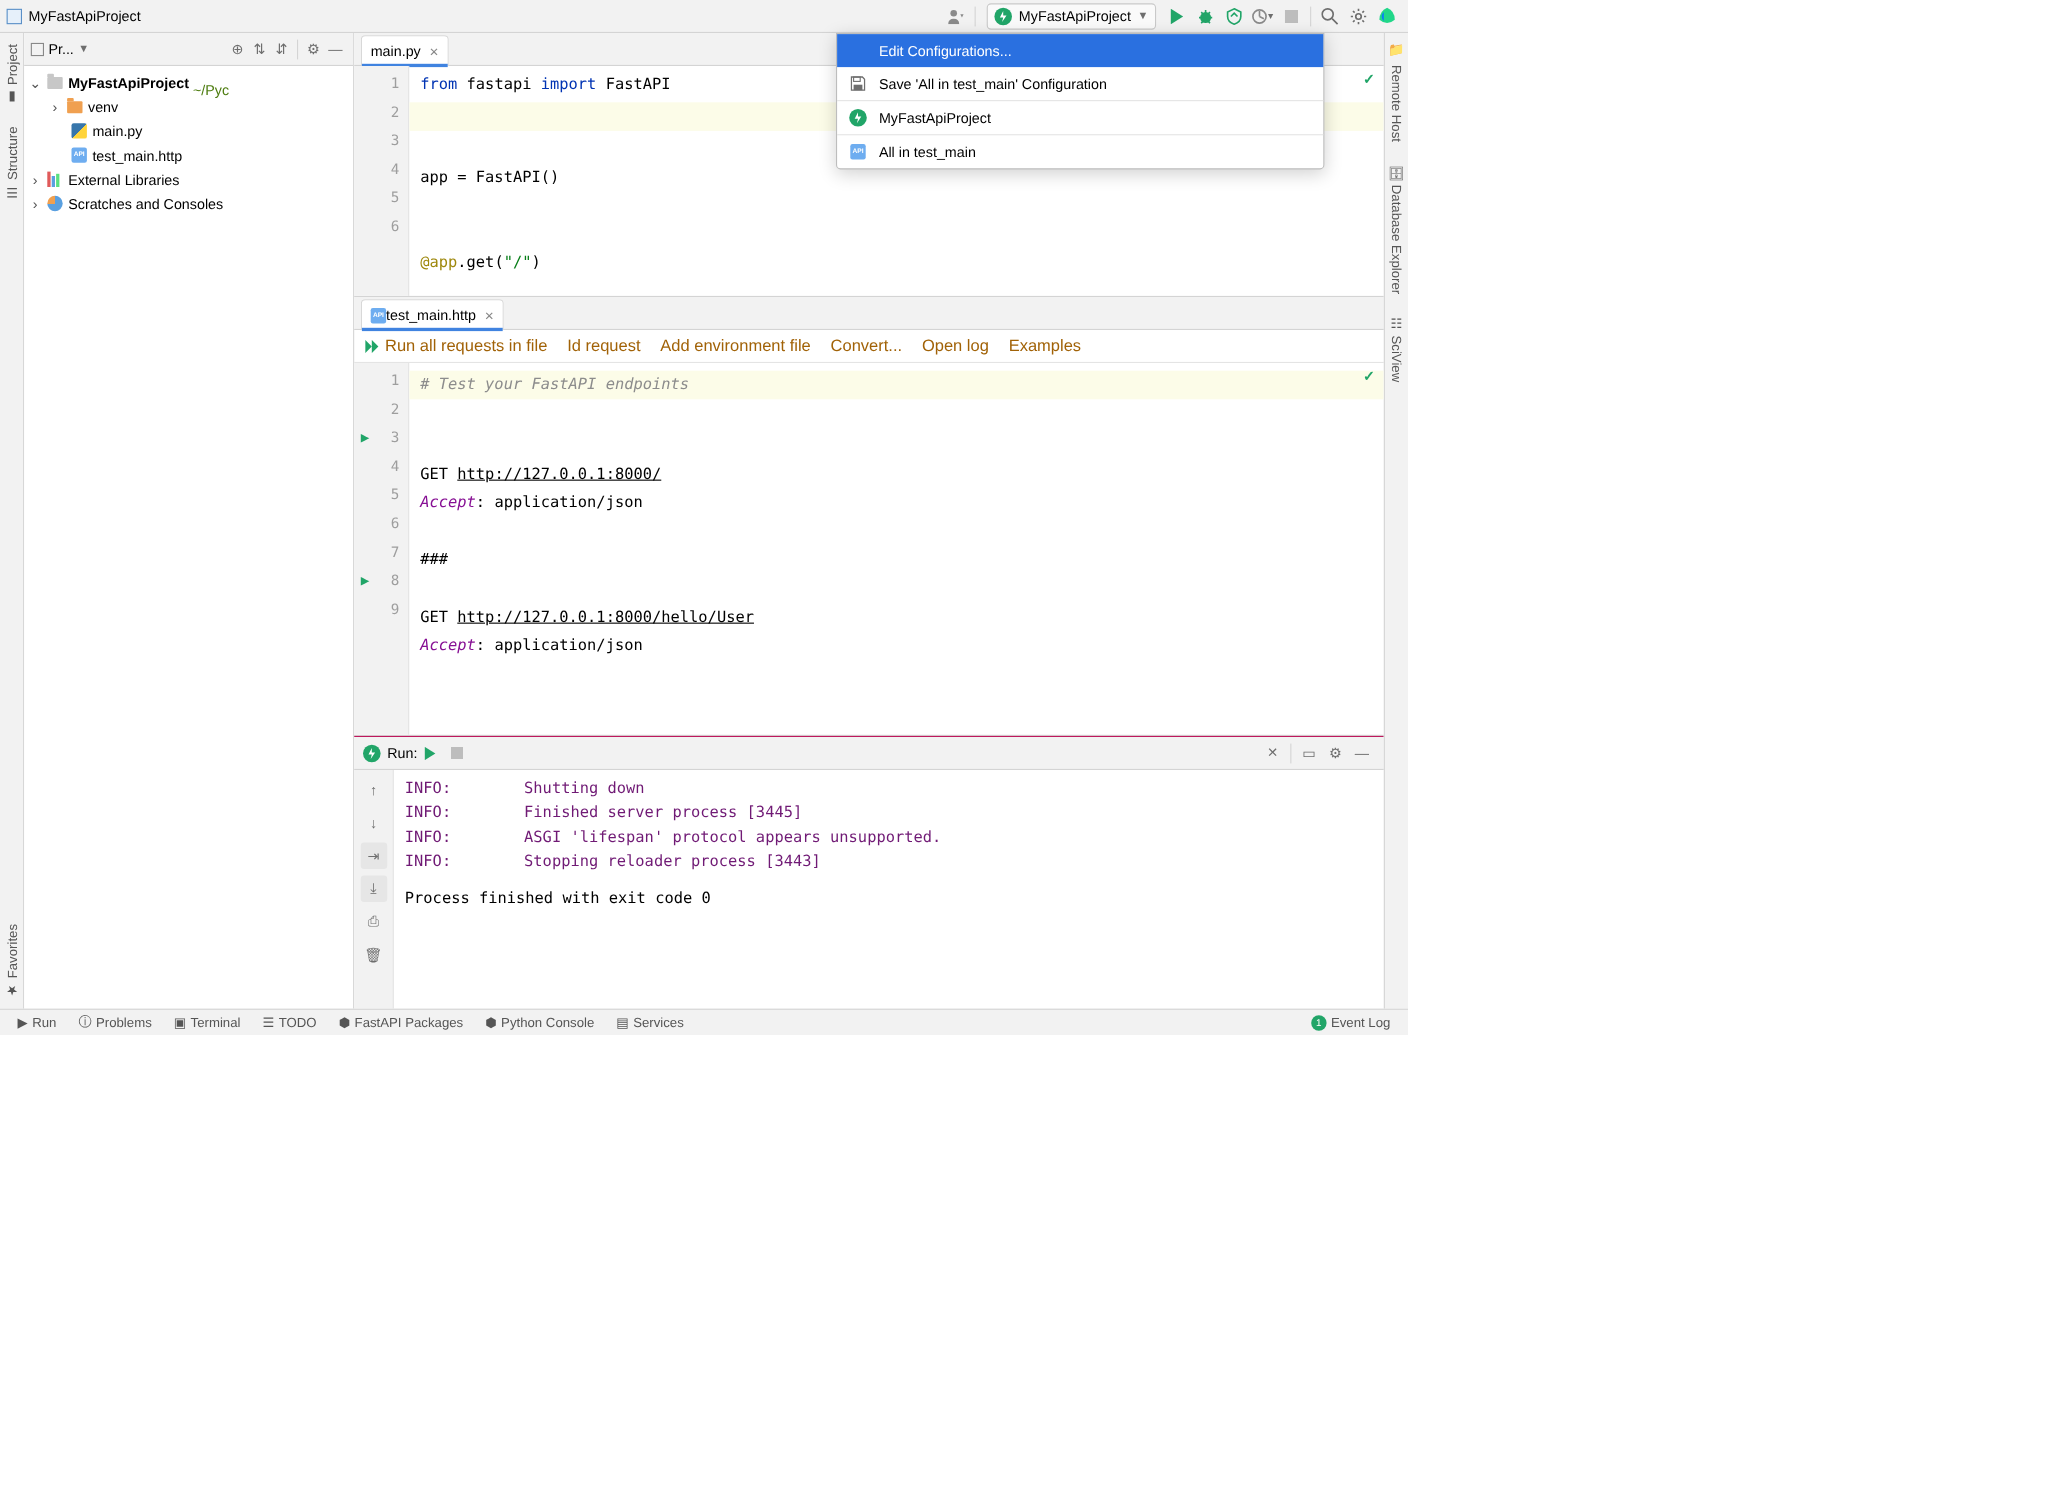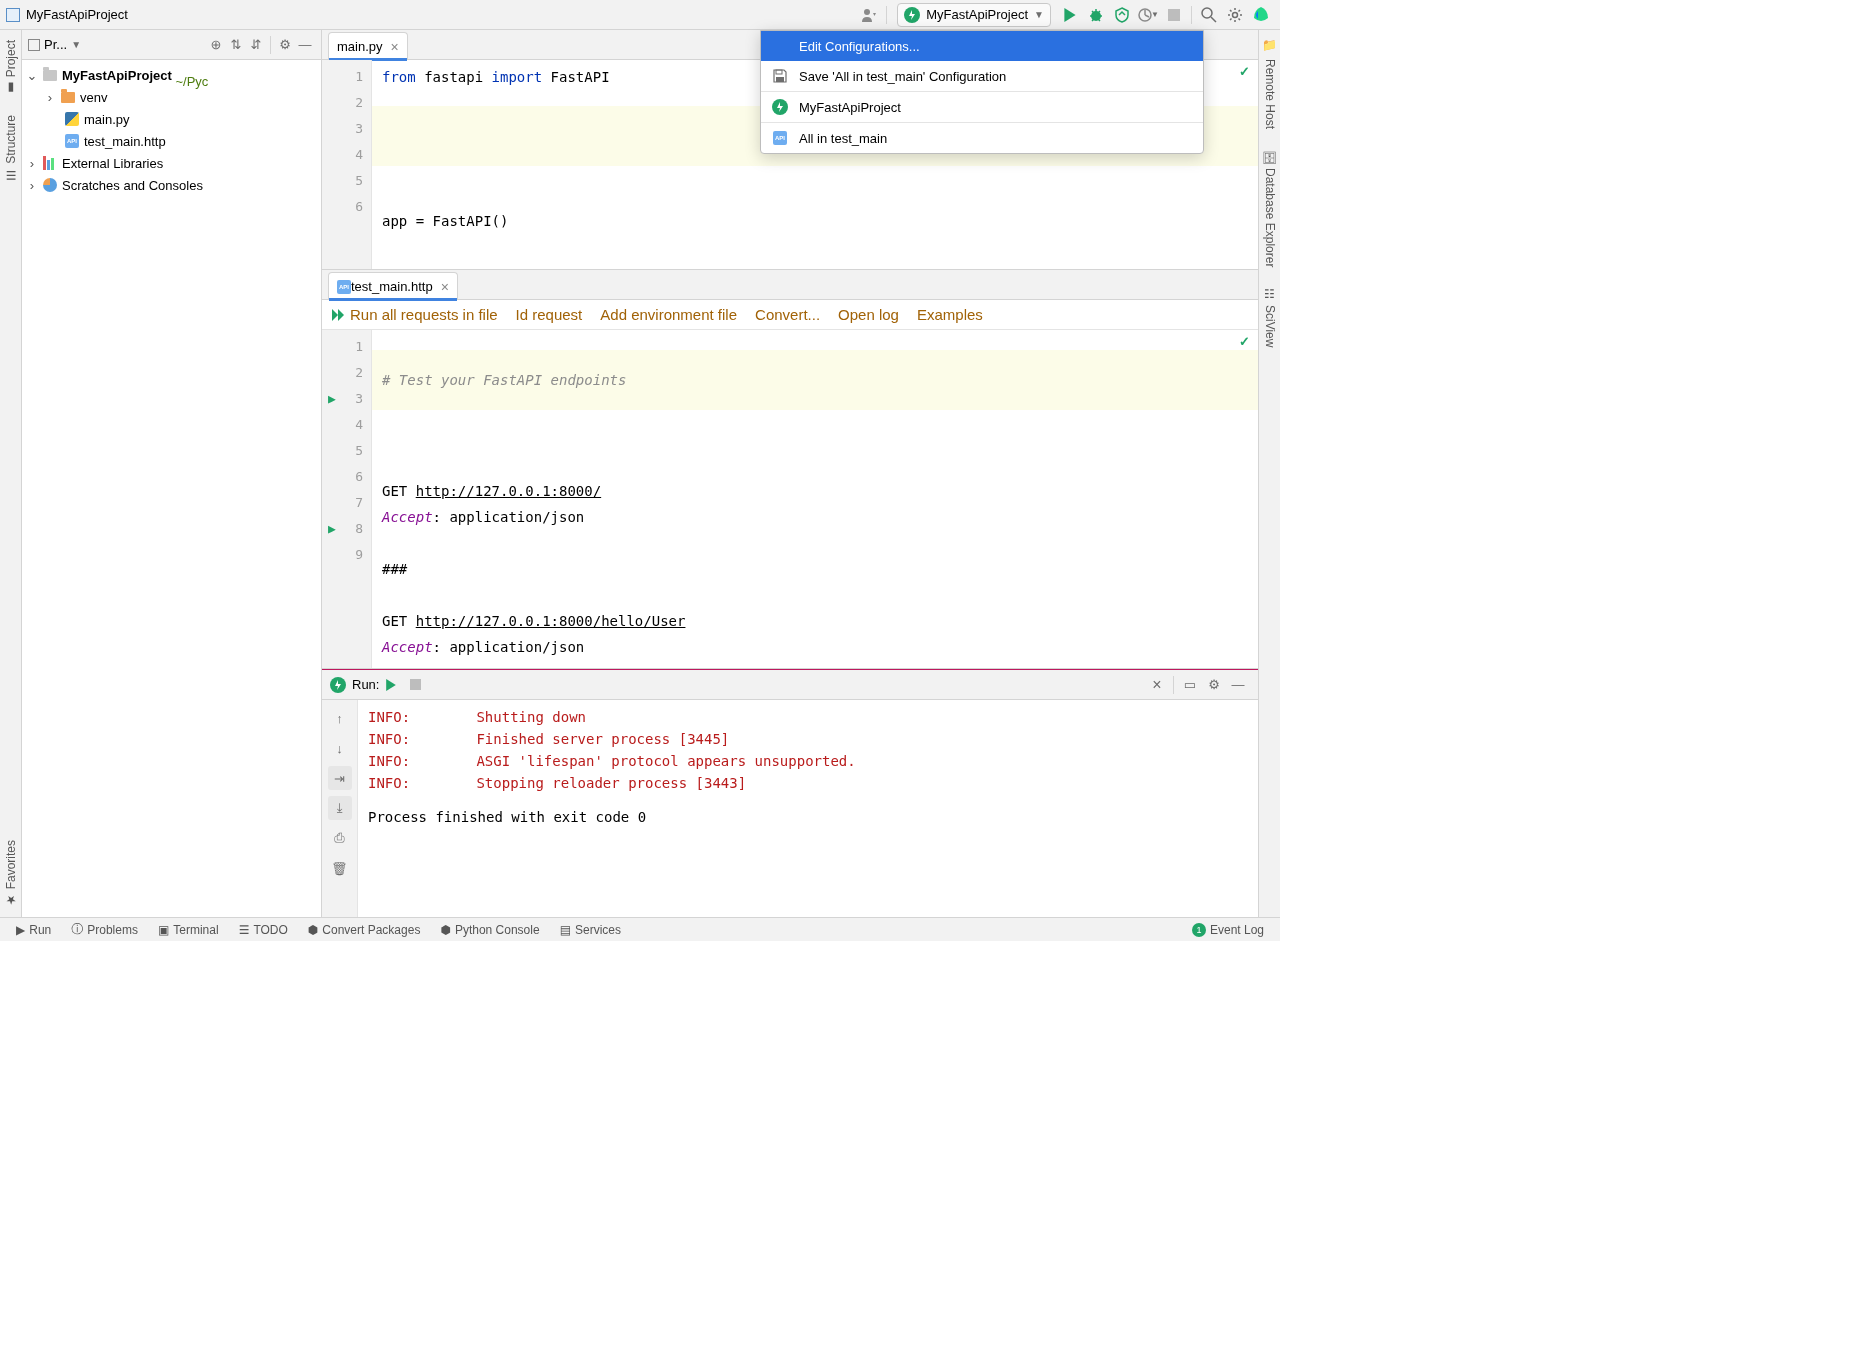--- a/index.html
+++ b/index.html
@@ -63,21 +63,21 @@
 .editor-pane.bottom { flex: 1; }
 .tabbar { height: 30px; background: #f2f2f2; border-bottom: 1px solid #d4d4d4; display: flex; align-items: flex-end; padding-left: 6px; }
 .tab { height: 28px; background: #fff; border: 1px solid #d4d4d4; border-bottom: none; display: flex; align-items: center; padding: 0 8px; border-radius: 4px 4px 0 0; margin-right: 2px; cursor: pointer; position:relative; top:1px;}
 .tab .tclose { margin-left: 8px; color: #888; cursor: pointer; font-size:14px;}
 .tab .t-under { position:absolute; bottom:-1px; left:0; right:0; height:3px; background:#4083e0;}
 
 .editor-content { flex:1; display:flex; overflow:hidden; position:relative;}
 .gutter { width: 50px; background: #f2f2f2; border-right: 1px solid #e4e4e4; text-align: right; padding: 4px 8px 4px 0; font-family: "Menlo","Consolas",monospace; font-size: 13px; color: #9e9e9e; line-height: 26px; }
 .gutter .grun { color:#21a568; cursor:pointer; float:left; margin-left:6px;}
 .code { flex:1; padding: 4px 10px; font-family: "Menlo","Consolas",monospace; font-size: 14px; line-height: 26px; white-space: pre; overflow:auto;}
-.hl-current { background: #fcfce8; display:block; margin:16px -10px; padding:17px 10px;}
+.hl-current { background: #fcfce8; display:block; margin:3px -10px; padding:0 10px;}
 .kw { color: #0033b3; }
 .dec { color: #9e880d; }
 .str { color: #067d17; }
 .cmt { color: #8c8c8c; font-style: italic; }
 .hdr { color: #871094; font-style: italic; }
 .url { text-decoration: underline; }
 .check-icon { position:absolute; top:4px; right:8px; color:#21a568; font-weight:bold;}
 
 .http-toolbar { height: 30px; border-bottom: 1px solid #e4e4e4; display: flex; align-items: center; padding: 0 10px; gap: 18px; }
 .http-toolbar .link { color: #a16207; font-size: 15px; cursor: pointer; }
@@ -87,21 +87,21 @@
 .run-panel { height: 248px; border-top: 1px solid #be185d; display:flex; flex-direction:column;}
 .run-header { height: 30px; background: #f2f2f2; border-bottom: 1px solid #d4d4d4; display: flex; align-items: center; padding: 0 8px; }
 .run-header .rtitle { display:flex; align-items:center; gap:6px; font-size:13px;}
 .run-header .rspacer { flex:1; }
 .run-header .rbtn { width:20px; height:20px; display:flex;align-items:center;justify-content:center; cursor:pointer; color:#6e6e6e; margin:0 2px;}
 .run-body { flex:1; display:flex; overflow:hidden;}
 .run-side { width: 36px; background: #f2f2f2; border-right: 1px solid #e4e4e4; display:flex; flex-direction:column; align-items:center; padding:6px 0; gap:6px;}
 .run-side .sbtn { width:24px; height:24px; display:flex;align-items:center;justify-content:center; cursor:pointer; color:#6e6e6e; border-radius:3px;}
 .run-side .sbtn.boxed { background:#e6e6e6;}
 .run-out { flex:1; padding: 6px 10px; font-family:"Menlo","Consolas",monospace; font-size:14px; line-height:22px; overflow:auto;}
-.log-info { color: #b91c1c; }
+.log-info { color: #701a75; }
 .log-exit { color: #000; margin-top:12px; display:block;}
 .log-prefix { display:inline-block; width:100px;}
 
 
 .bottom-bar { height: 24px; background: #f2f2f2; border-top: 1px solid #d4d4d4; display: flex; align-items: center; padding: 0 6px; }
 .bottom-bar .bitem { display:flex; align-items:center; gap:4px; font-size:12px; color:#555; margin: 0 10px; cursor:pointer;}
 .bottom-bar .bspacer { flex:1;}
 .badge { width:14px; height:14px; border-radius:50%; background:#21a568; color:#fff; font-size:9px; display:flex;align-items:center;justify-content:center;}
 
 svg { display:block; }
@@ -453,21 +453,21 @@
     <div class="bitem">
         <span>▣</span>
         <span>Terminal</span>
       </div>
     <div class="bitem">
         <span>☰</span>
         <span>TODO</span>
       </div>
     <div class="bitem">
         <span>⬢</span>
-        <span>Convert Packages</span>
+        <span>FastAPI Packages</span>
       </div>
     <div class="bitem">
         <span>⬢</span>
         <span>Python Console</span>
       </div>
     <div class="bitem">
         <span>▤</span>
         <span>Services</span>
       </div>
     <div class="bspacer"></div>

